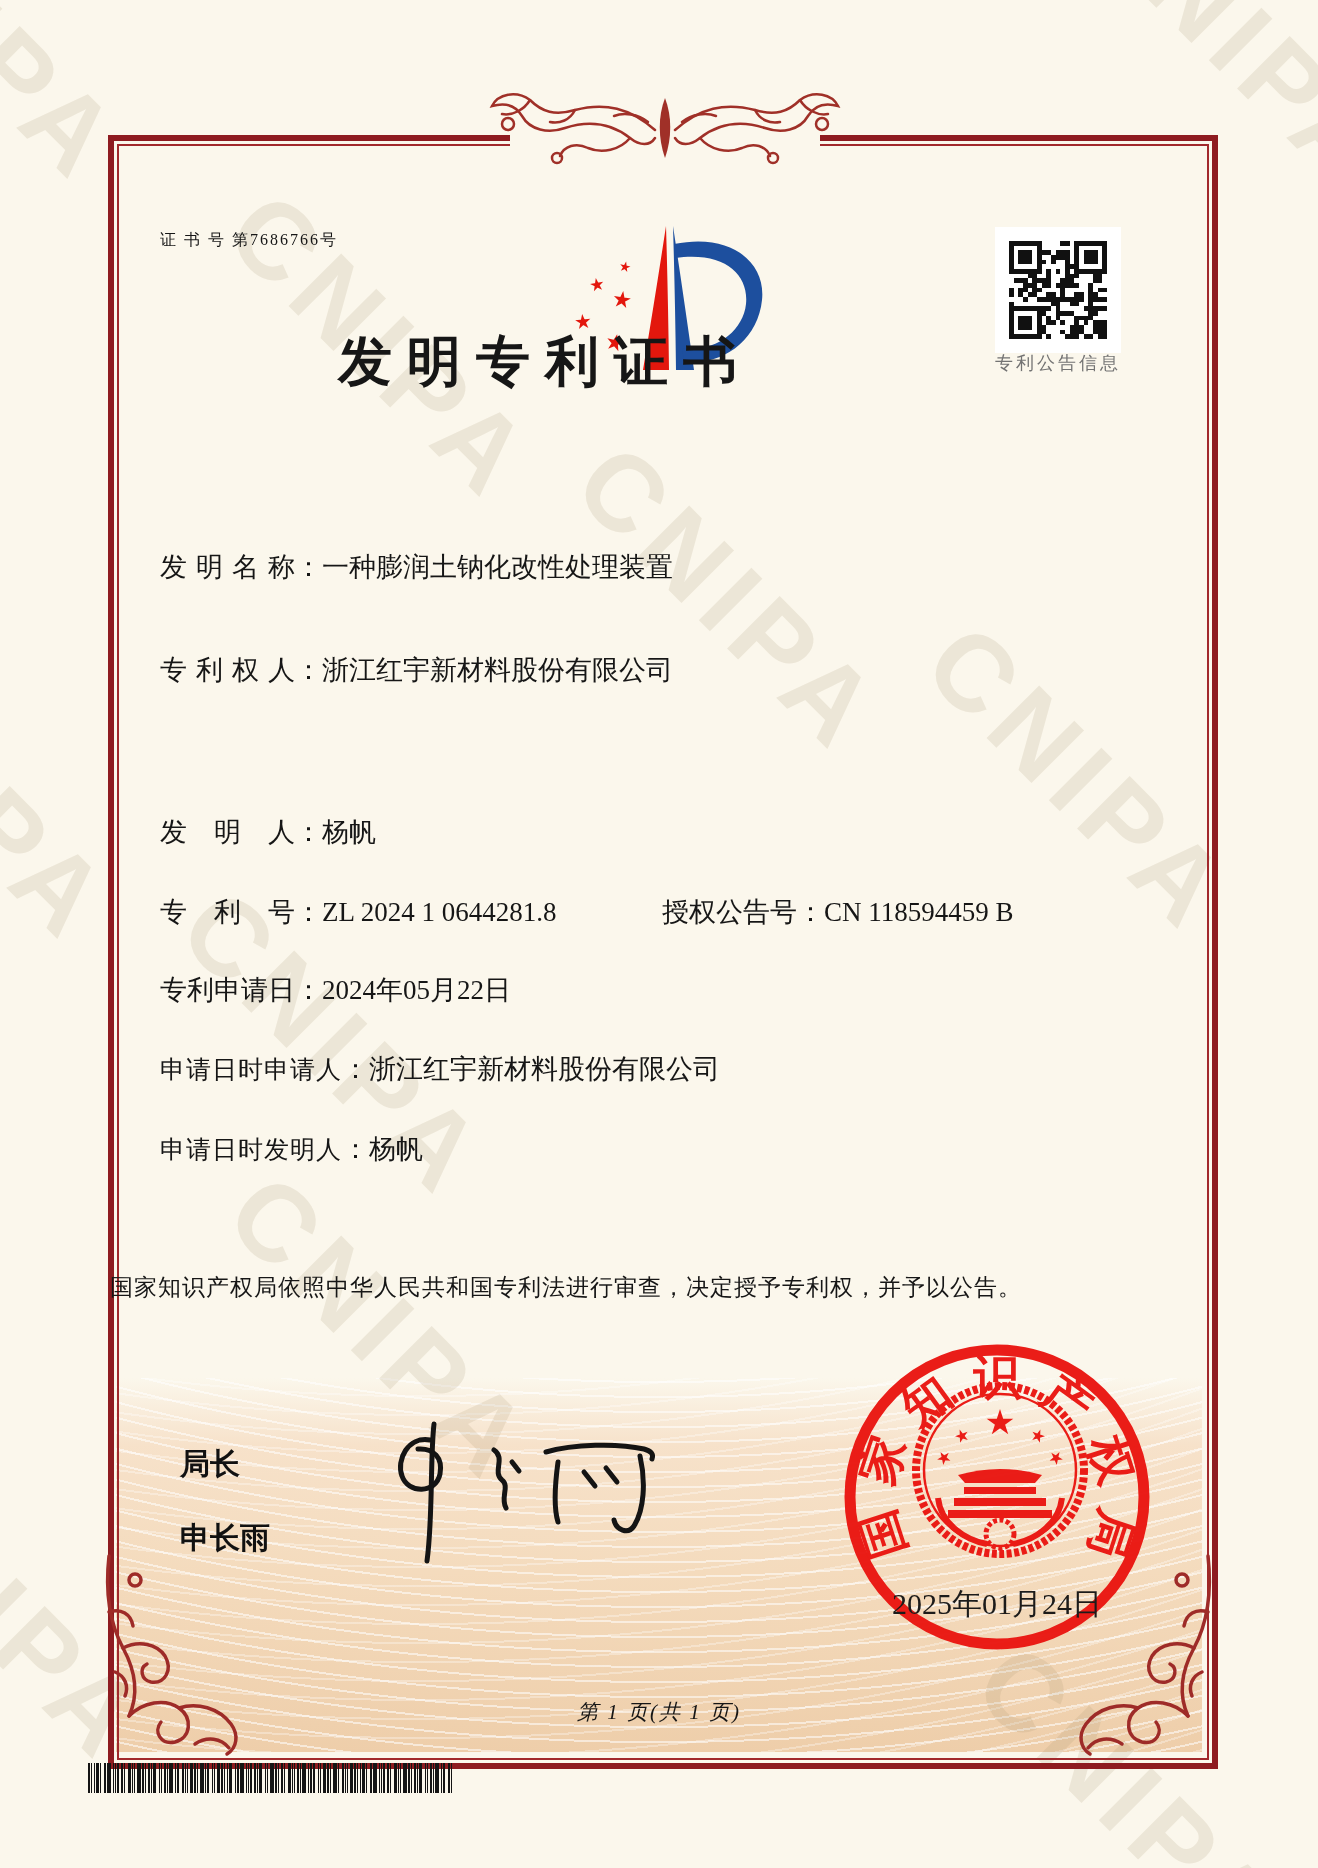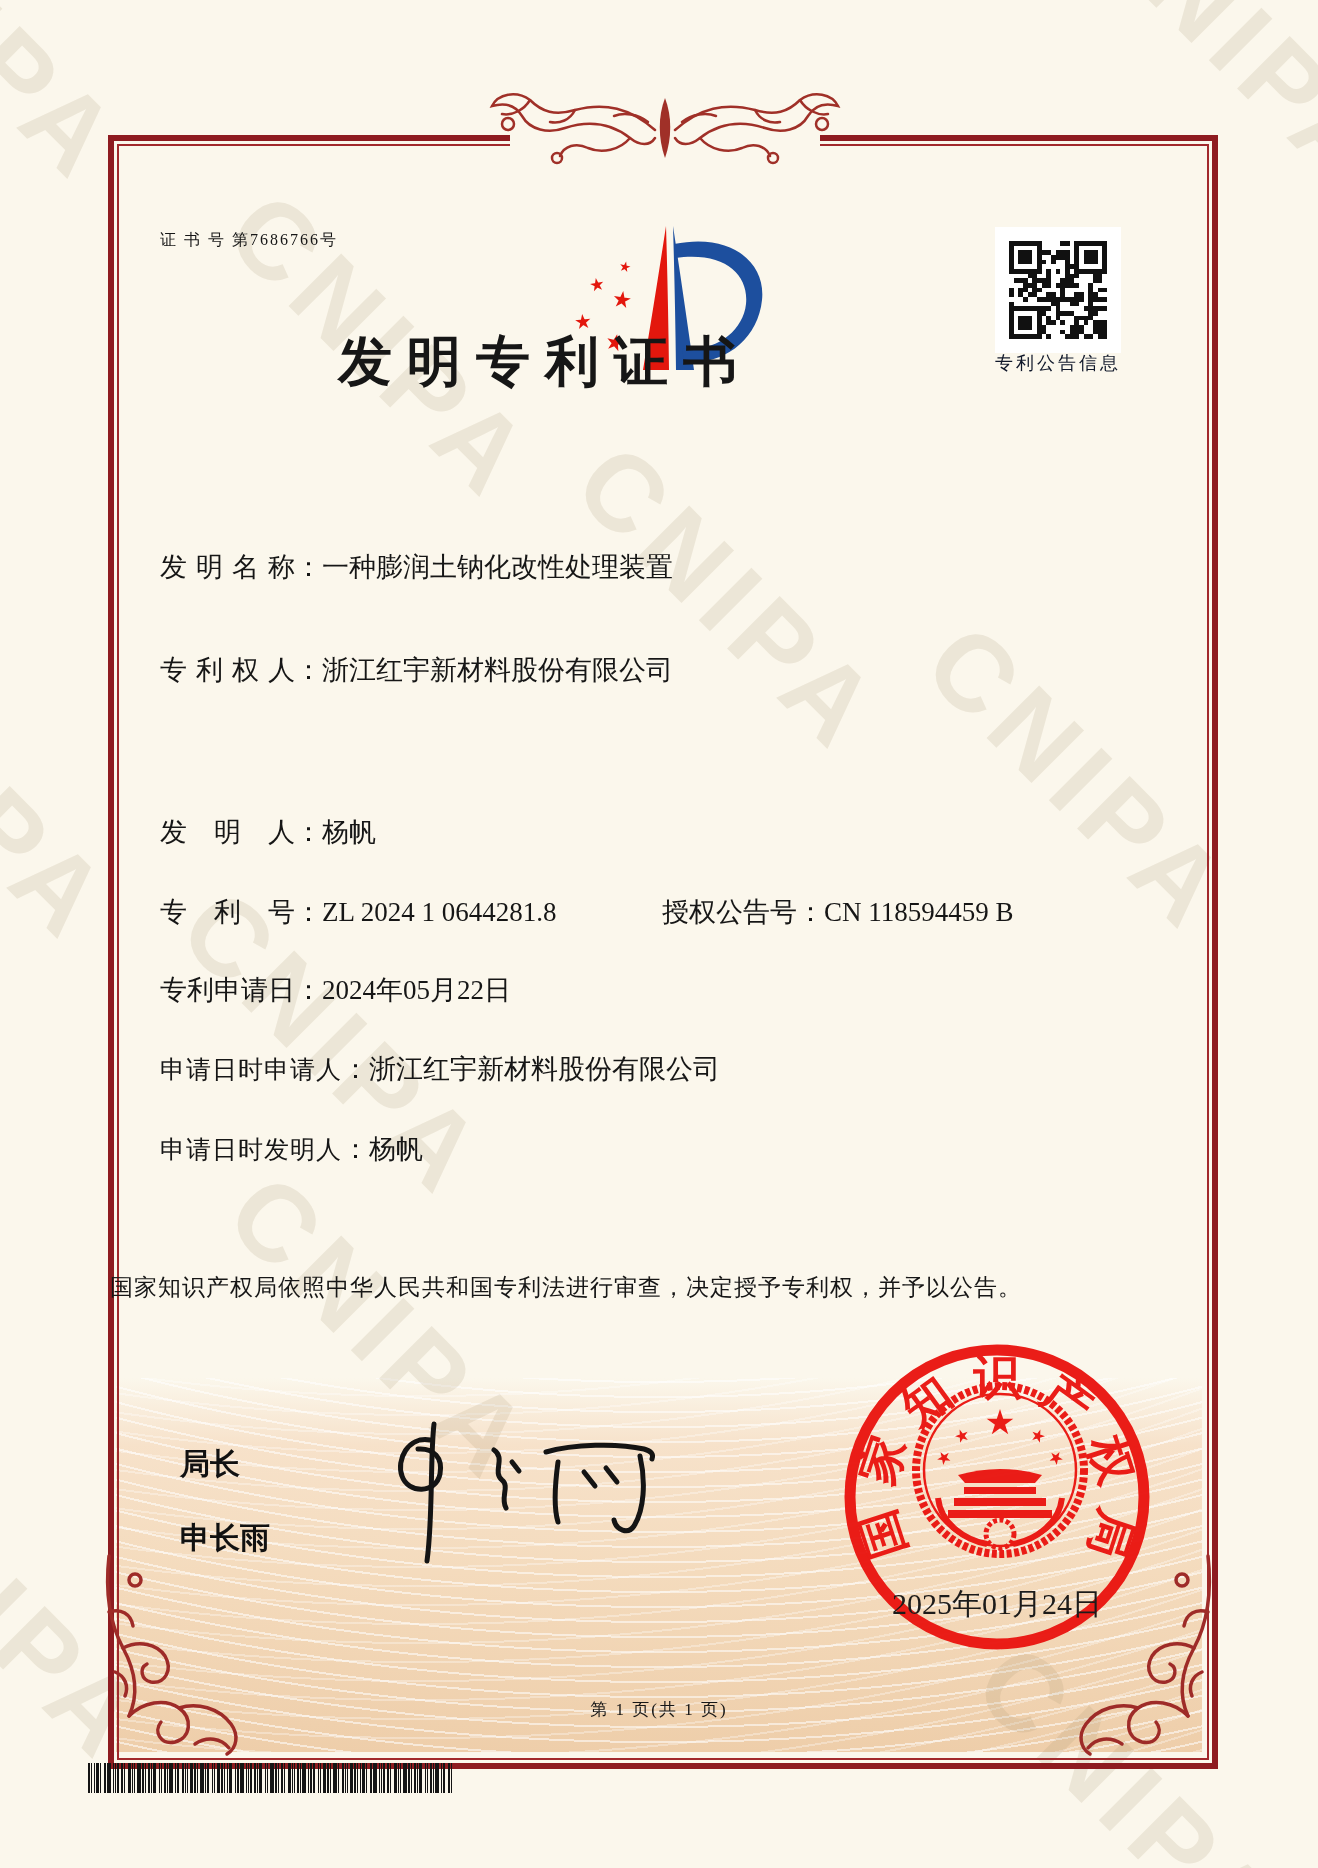--- a/index.html
+++ b/index.html
@@ -32,26 +32,26 @@
   .lab{display:inline-block;width:135px;text-align:justify;text-align-last:justify;}
   .lab.wide{width:auto;text-align-last:auto;letter-spacing:1px;font-size:25px;}
   .val{}
 
   .stmt{position:absolute;left:110px;width:1098px;text-align:left;font-size:23px;
         letter-spacing:1px;z-index:5;}
 
   .signer{position:absolute;left:180px;font:600 30px "Liberation Sans","DejaVu Sans",sans-serif;
           color:#111;z-index:6;}
   .footer{position:absolute;left:110px;width:1098px;text-align:center;top:1698px;
-          font-size:17px;letter-spacing:2px;z-index:6;}
+          font-size:21px;letter-spacing:2px;z-index:6;font-style:italic;}
 
   .qrbox{position:absolute;left:995px;top:227px;width:126px;height:126px;background:#fff;z-index:5;}
   .qrbox svg{position:absolute;left:14px;top:14px;}
   .qrcap{position:absolute;left:975px;top:351px;width:166px;text-align:center;font-size:18px;
-         letter-spacing:3px;color:#0f172a;z-index:5;}
+         letter-spacing:3px;color:#737373;z-index:5;}
 
   .logo{position:absolute;left:573px;top:222px;z-index:5;}
   .ornament-top{position:absolute;left:470px;top:88px;z-index:4;}
   .corner{position:absolute;z-index:4;}
   .seal{position:absolute;left:837px;top:1337px;z-index:7;}
   .sig{position:absolute;left:378px;top:1418px;z-index:7;}
   .barcode{position:absolute;left:88px;top:1763px;z-index:6;}
   svg text{font-family:"Liberation Serif","DejaVu Serif",serif;}
 </style>
 </head>

